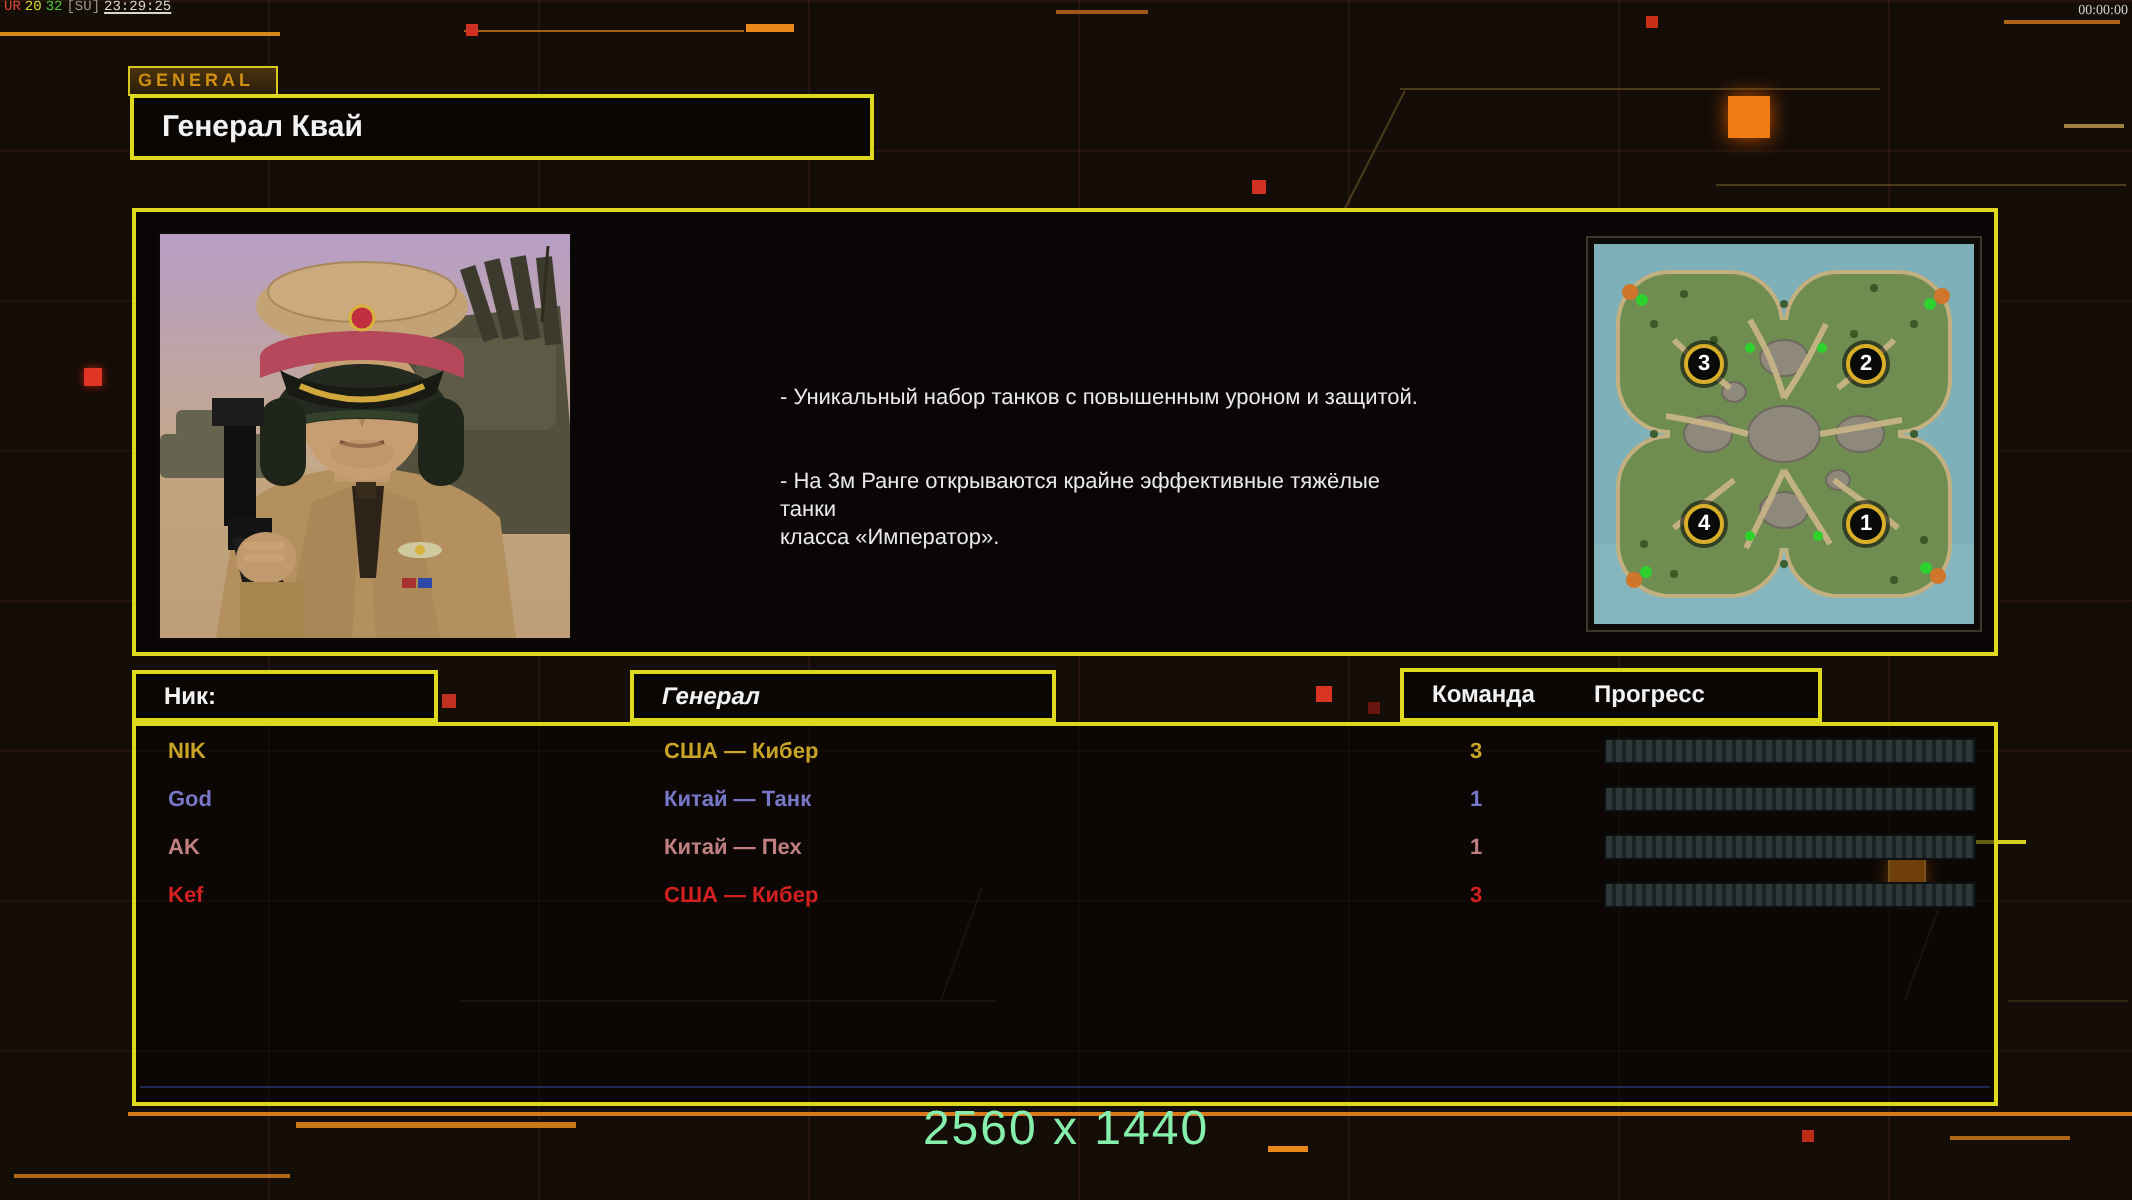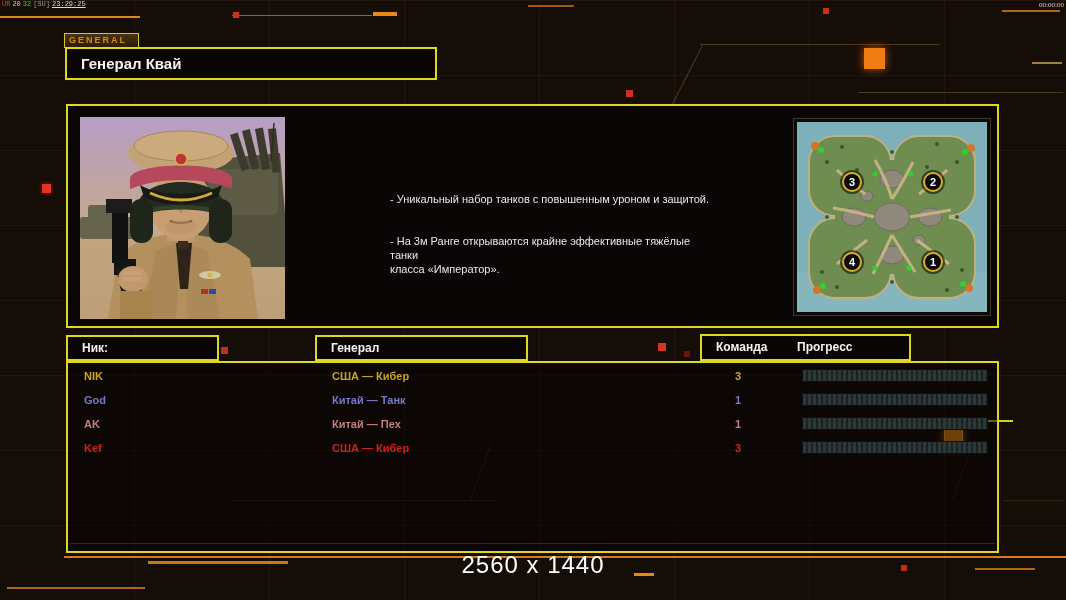--- a/index.html
+++ b/index.html
@@ -47,42 +47,42 @@
     position:absolute;width:20px;height:20px;border-radius:50%;
     background:#0a0a0a;border:2px solid #d8ae28;box-sizing:border-box;
     color:#fff;font-size:11px;font-weight:bold;text-align:center;line-height:16px;
     box-shadow:0 0 0 2px rgba(0,0,0,.55);
   }
   .mm-3{left:45px;top:50px;} .mm-2{left:126px;top:50px;}
   .mm-4{left:45px;top:130px;} .mm-1{left:126px;top:130px;}
 
   .hdr .t{color:#f2f2f2;font-size:12px;font-weight:bold;line-height:22px;}
   .hdr-nick{left:66px;top:335px;width:153px;height:26px;}
-  .hdr-general{left:315px;top:335px;width:213px;height:26px;}
+  .hdr-general{left:315px;top:335px;width:213px;height:26px;font-style:italic;}
   .hdr-team{left:700px;top:334px;width:211px;height:27px;}
   .hdr .lbl1{position:absolute;left:14px;top:0;}
   .hdr-team .lbl2{position:absolute;left:95px;top:0;}
 
   .table-panel{left:66px;top:361px;width:933px;height:192px;background:rgba(6,4,2,.55);}
   .t-row{position:absolute;left:0;width:100%;height:22px;font-size:11px;font-weight:bold;line-height:22px;text-decoration:underline;}
   .t-row .nick{position:absolute;left:16px;}
   .t-row .gen{position:absolute;left:264px;text-align:right;}
   .t-row .team{position:absolute;left:650px;width:40px;text-align:center;}
   .t-row .bar{
     position:absolute;left:734px;top:4px;width:186px;height:13px;box-sizing:border-box;
     border:1px solid #0c1010;
     background:repeating-linear-gradient(90deg,#2e3838 0 3px,#1b2323 3px 5px);
   }
   .t-row .bar .fill{height:100%;background:#4aa0c8;width:0;}
   .blue-line{position:absolute;left:2px;bottom:7px;width:925px;height:1px;background:rgba(50,70,150,.55);}
 
   .bottom-line{position:absolute;left:64px;top:556px;width:1002px;height:2px;background:#d8791c;}
   .res-label{
     position:absolute;left:433px;top:551px;width:200px;text-align:center;
-    color:#ffffff;font-size:24px;letter-spacing:1px;
+    color:#86efac;font-size:24px;letter-spacing:1px;
   }
 
   .sysbar{position:absolute;left:2px;top:1px;font-family:"Liberation Mono",monospace;font-size:7px;line-height:7px;}
   .sysbar span{margin-right:2px;}
   .timer{position:absolute;right:2px;top:1px;font-family:Liberation Serif, serif;font-size:7px;color:#cfcfc8;}
 
   .sq{position:absolute;}
 </style>
 </head>
 <body>

